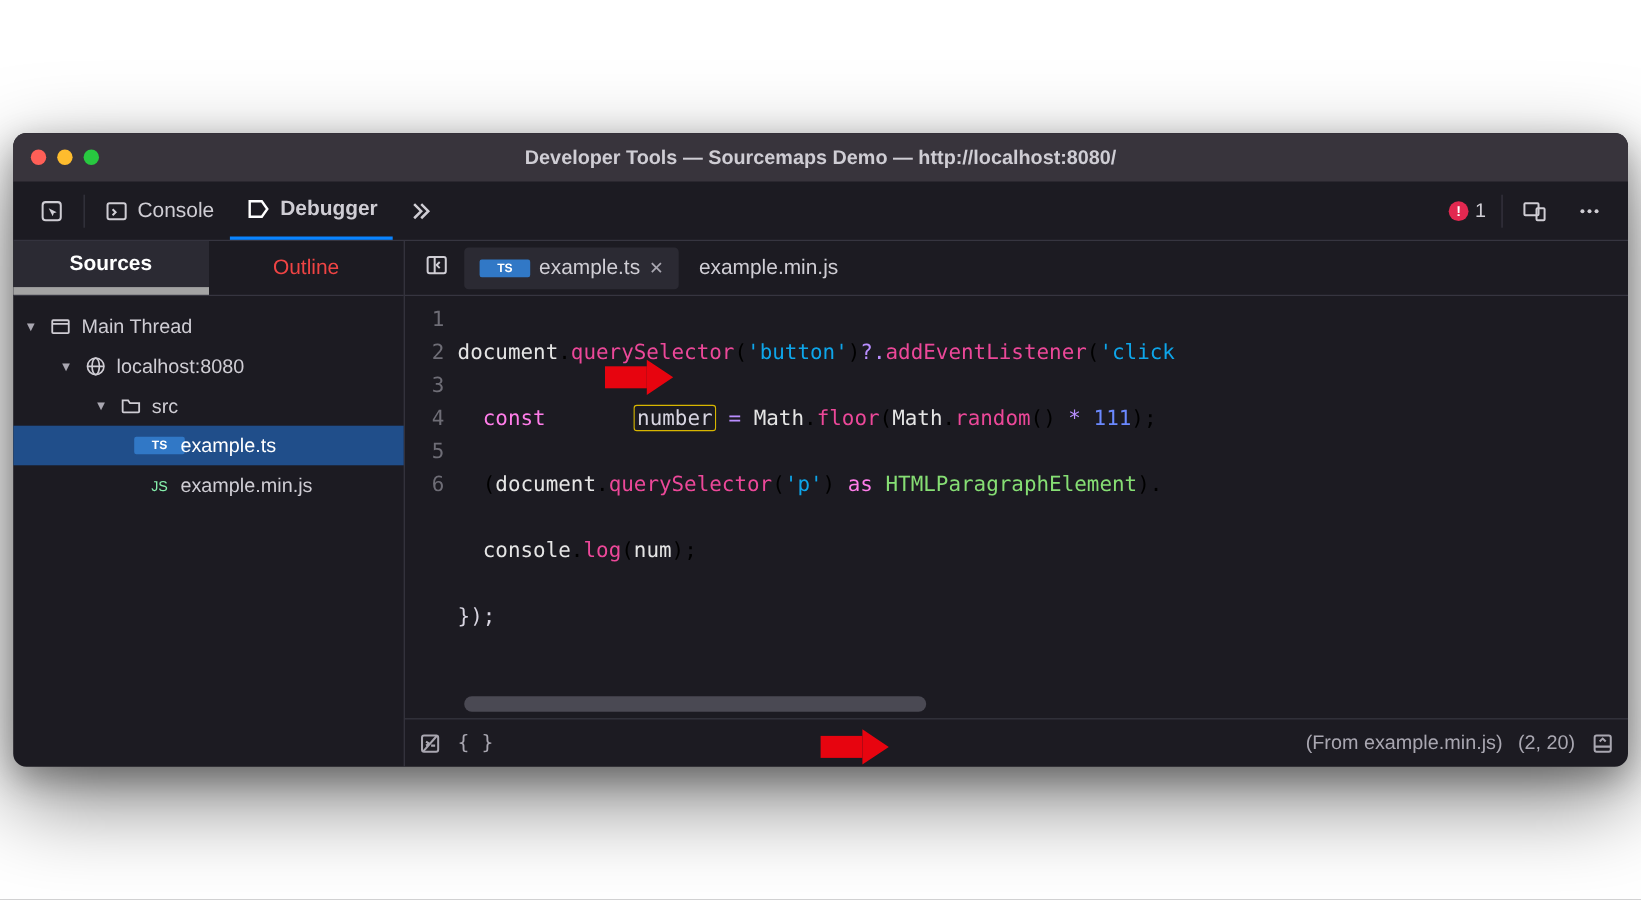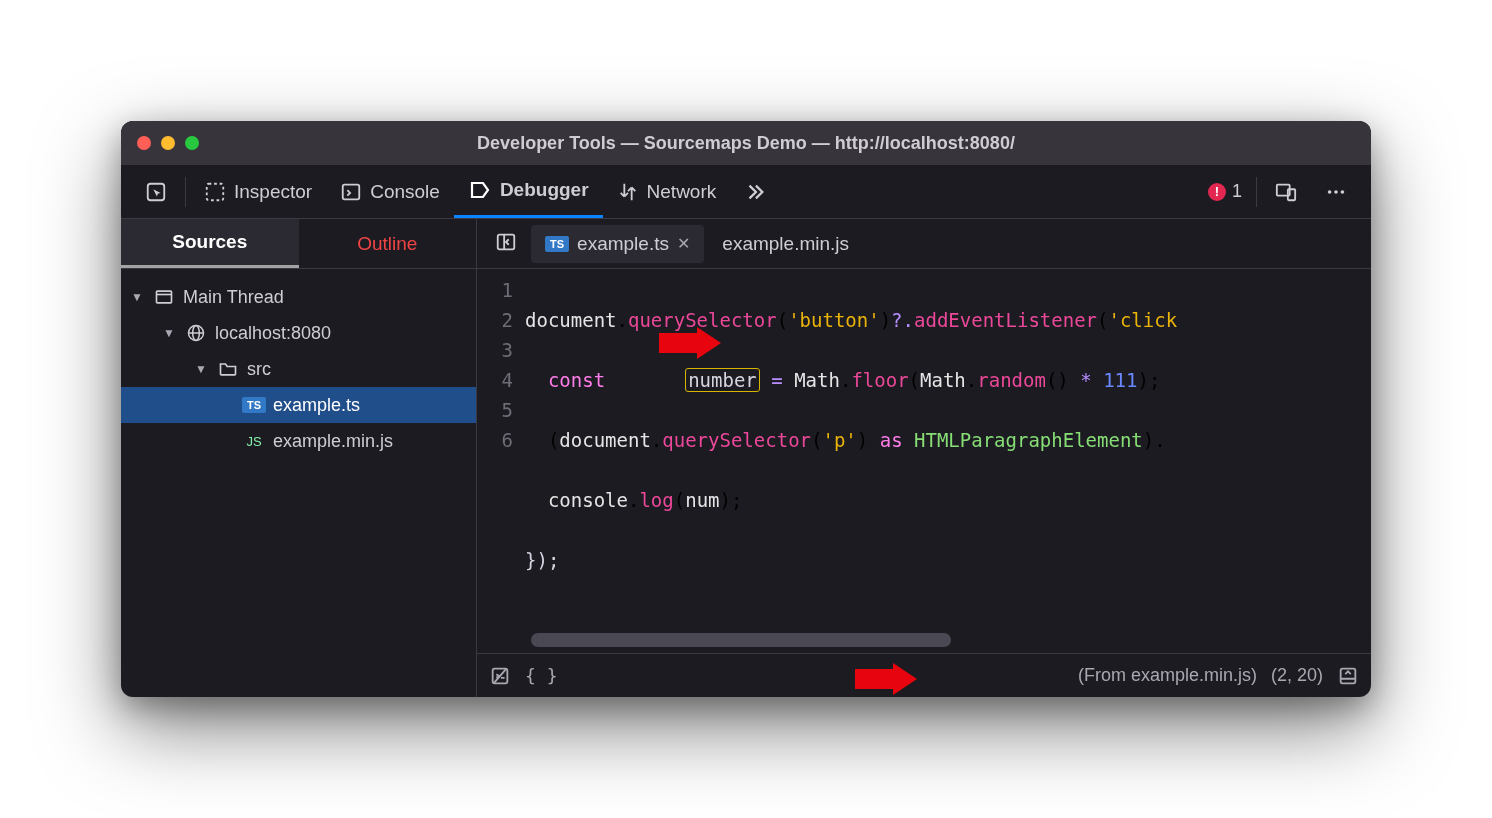--- a/index.html
+++ b/index.html
@@ -5,21 +5,21 @@
 * { margin: 0; padding: 0; box-sizing: border-box; }
 body {
   background: #fff;
   font-family: -apple-system, BlinkMacSystemFont, "Segoe UI", sans-serif;
   display: flex;
   align-items: center;
   justify-content: center;
   min-height: 818px;
 }
 .window {
-  width: 1250px;
+  width: 1468px;
   background: #1c1b22;
   border-radius: 12px;
   overflow: hidden;
   box-shadow: 0 30px 80px rgba(0,0,0,0.5), 0 10px 30px rgba(0,0,0,0.3);
   position: relative;
 }
 .titlebar {
   background: #38343c;
   height: 44px;
   display: flex;
@@ -116,21 +116,21 @@
   flex: 1;
   display: flex;
   align-items: center;
   justify-content: center;
   color: #ef4444;
   font-size: 19px;
   cursor: pointer;
 }
 .sidebar-tab.active {
   color: #fff;
-  border-bottom: 3px solid #a3a3a3;
+  border-bottom: 7px solid #a3a3a3;
   font-weight: 600;
   background: #2b2a33;
   justify-content: center;
 }
 .tree {
   padding: 10px 0;
   font-size: 18px;
   color: #cfcdd4;
 }
 .tree-row {
@@ -154,21 +154,21 @@
   width: 22px;
   display: flex;
   align-items: center;
   justify-content: center;
 }
 .ts-badge {
   background: #3178c6;
   color: #fff;
   font-size: 11px;
   font-weight: bold;
-  padding: 2px 5px;
+  padding: 2px 16px;
   border-radius: 2px;
 }
 .js-badge {
   color: #86efac;
   font-size: 13px;
   font-weight: normal;
 }
 .main {
   flex: 1;
   display: flex;
@@ -221,21 +221,21 @@
 }
 .code {
   flex: 1;
   padding-top: 6px;
   white-space: pre;
   overflow: hidden;
   position: relative;
 }
 .tok-kw { color: #ff7de9; }
 .tok-fn { color: #ec4899; }
-.tok-str { color: #eab308; }
+.tok-str { color: #0ea5e9; }
 .tok-var { color: #e5e5e5; }
 .tok-type { color: #86de74; }
 .tok-num { color: #6b89ff; }
 .tok-id { color: #d7d4e0; }
 .tok-op { color: #b98eff; }
 .highlight-box {
   border: 1px solid #d7b600;
   border-radius: 3px;
   padding: 0 2px;
 }
@@ -284,50 +284,34 @@
       <span class="icon">
         <svg width="22" height="22" viewBox="0 0 24 24" fill="none" stroke="#cfcdd4" stroke-width="2">
             <rect x="3" y="3" width="18" height="18" rx="3"></rect>
             <path d="M9 9l4 8 1-3 3-1z" fill="#cfcdd4" stroke="none"></path>
           </svg>
       </span>
     </div>
     <div class="toolbar-sep"></div>
     <div class="toolbar-btn">
       <span class="icon">
-        <svg width="22" height="22" viewBox="0 0 24 24" fill="none" stroke="#cfcdd4" stroke-width="2" stroke-dasharray="3 3">
-            <rect x="3" y="3" width="18" height="18" rx="2"></rect>
-          </svg>
-      </span>
-      <span>Inspector</span>
-    </div>
-    <div class="toolbar-btn">
-      <span class="icon">
         <svg width="22" height="22" viewBox="0 0 24 24" fill="none" stroke="#cfcdd4" stroke-width="2">
             <rect x="3" y="4" width="18" height="16" rx="2"></rect>
             <path d="M8 10l3 3-3 3"></path>
           </svg>
       </span>
       <span>Console</span>
     </div>
     <div class="toolbar-btn active">
       <span class="icon">
         <svg width="24" height="24" viewBox="0 0 24 24" fill="none" stroke="#fff" stroke-width="2.2">
             <path d="M4 5h11l5 7-5 7H4z"></path>
           </svg>
       </span>
       <span>Debugger</span>
-    </div>
-    <div class="toolbar-btn">
-      <span class="icon">
-        <svg width="22" height="22" viewBox="0 0 24 24" fill="none" stroke="#cfcdd4" stroke-width="2">
-            <path d="M8 3v14M8 17l-4-4M8 17l4-4M16 21V7M16 7l-4 4M16 7l4 4"></path>
-          </svg>
-      </span>
-      <span>Network</span>
     </div>
     <div class="toolbar-btn">
       <span class="icon">
         <svg width="22" height="22" viewBox="0 0 24 24" fill="none" stroke="#cfcdd4" stroke-width="2.5">
             <path d="M6 5l7 7-7 7M13 5l7 7-7 7"></path>
           </svg>
       </span>
     </div>
     <div class="toolbar-spacer"></div>
     <div class="error-badge">

